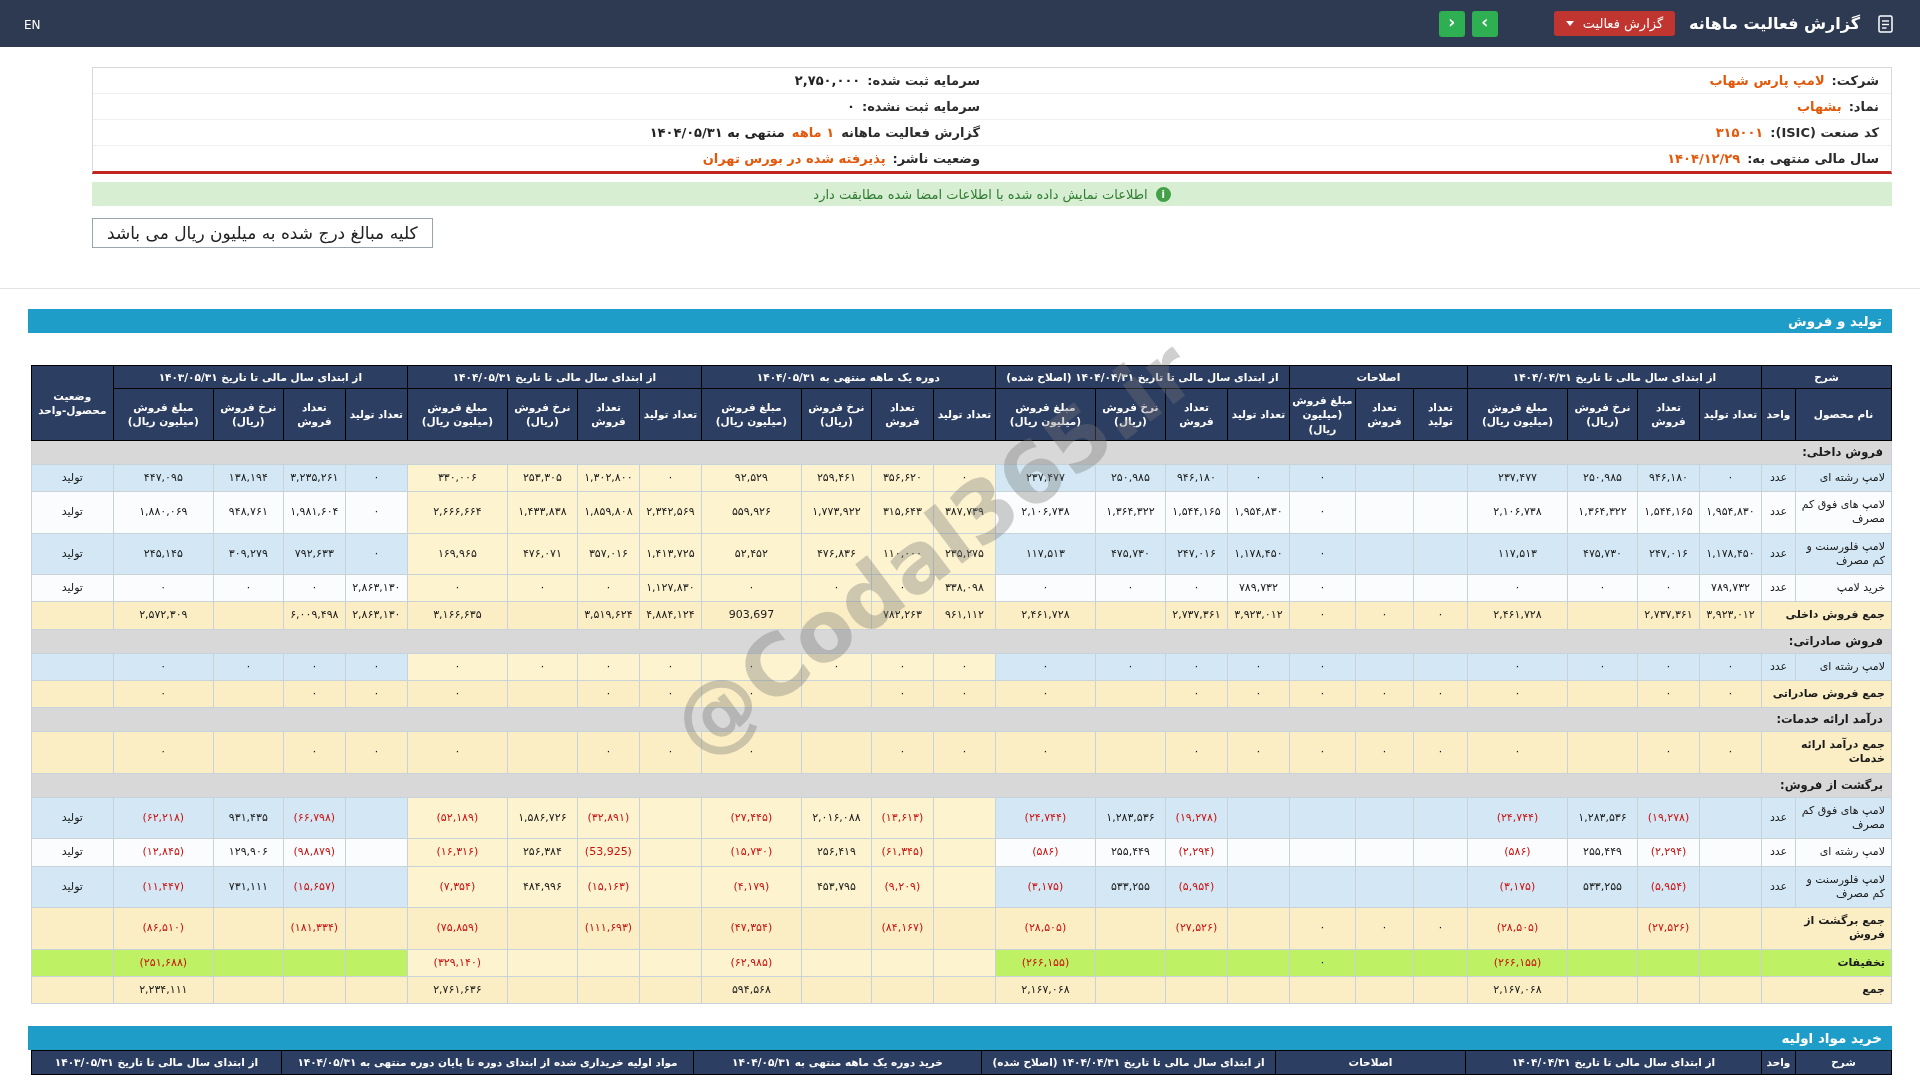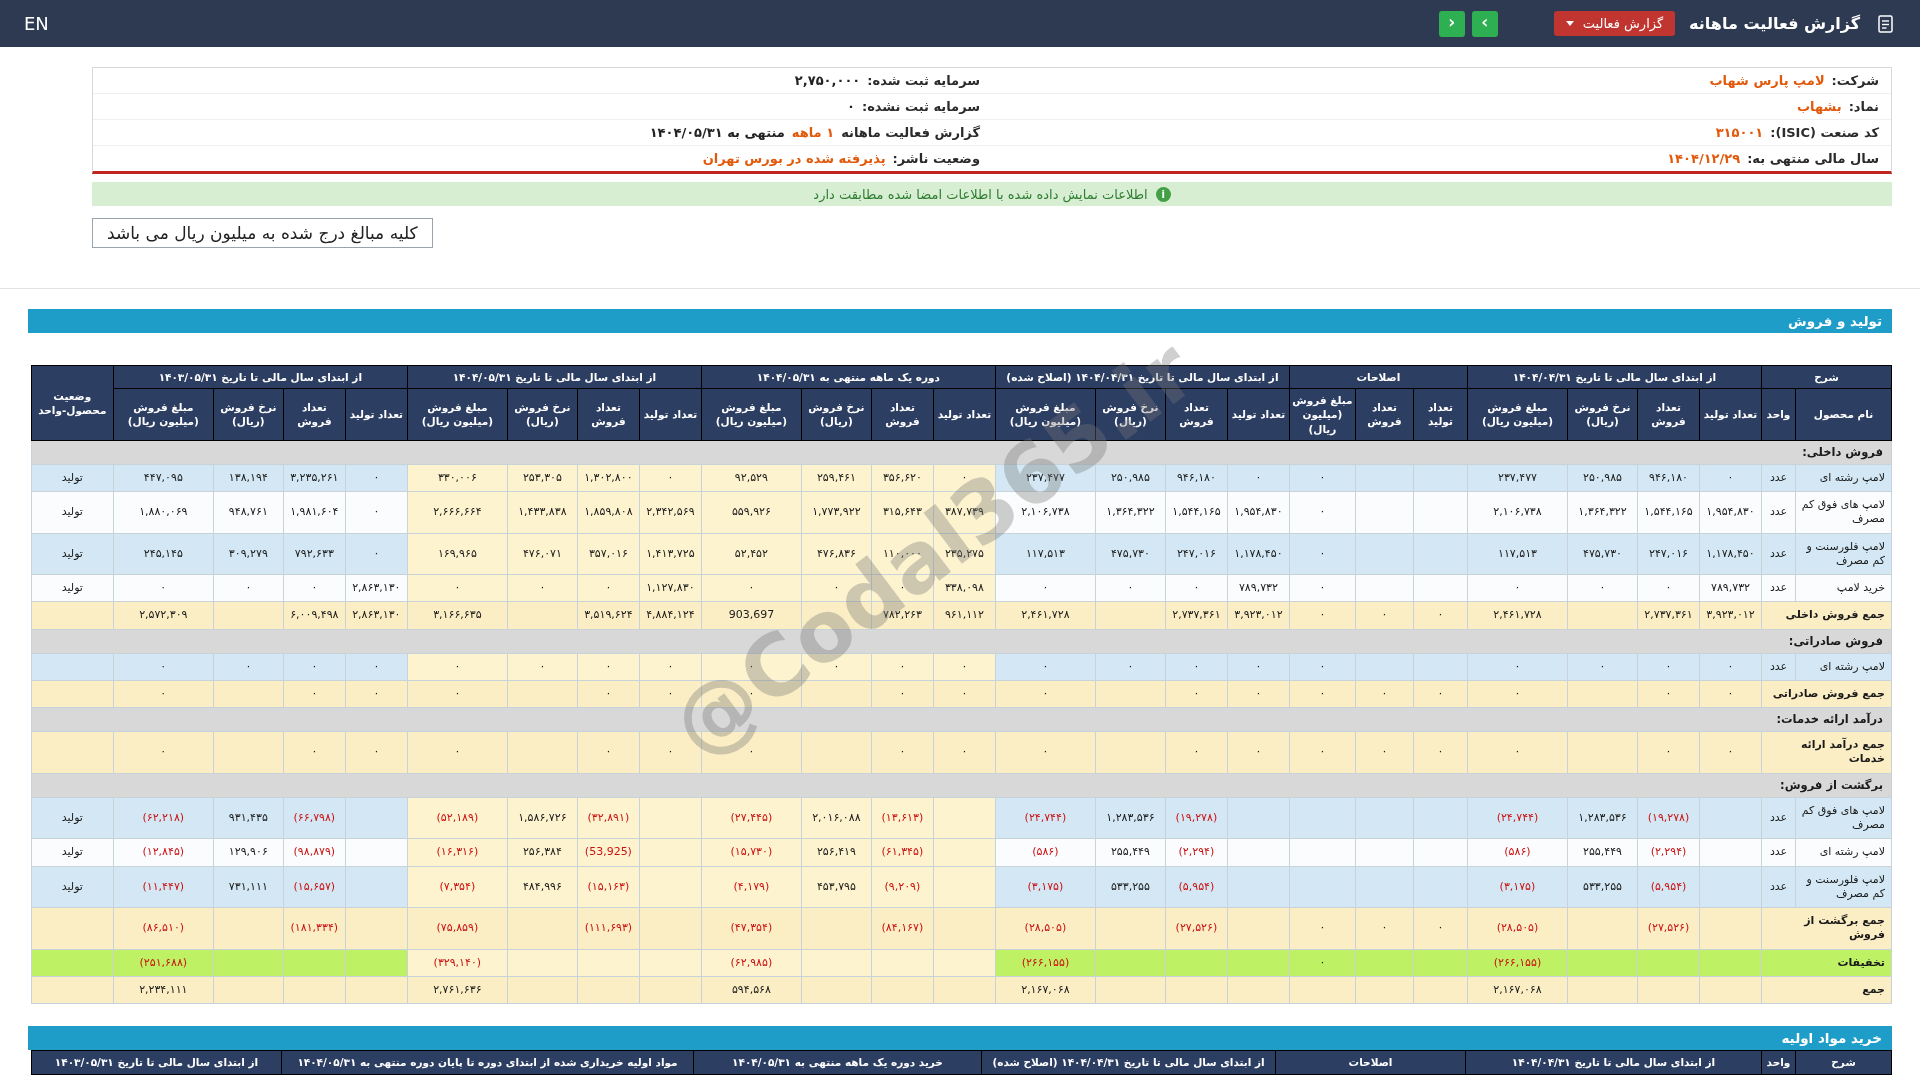--- a/index.html
+++ b/index.html
@@ -9,21 +9,21 @@
 
   
   .topbar { height: 47px; background: #2e3a52; display: flex; align-items: center; justify-content: space-between; padding: 0 24px; }
   .tb-right { display: flex; align-items: center; gap: 14px; }
   .doc-icon { display: inline-flex; align-items: center; }
   .tb-title { color: #fff; font-size: 16px; font-weight: bold; }
   .report-btn { background: #c13530; color: #fff; border: none; border-radius: 3px; font-size: 13px; padding: 5px 12px; display: flex; align-items: center; gap: 9px; font-family: inherit; cursor: pointer; }
   .caret { width: 0; height: 0; border-left: 4px solid transparent; border-right: 4px solid transparent; border-top: 5px solid #fff; }
   .nav-group { display: flex; gap: 7px; margin-right: 42px; }
   .nav-btn { width: 26px; height: 26px; background: #2daf52; color: #fff; border: none; border-radius: 3px; font-size: 17px; font-weight: bold; line-height: 1; cursor: pointer; font-family: inherit; display: flex; align-items: center; justify-content: center; padding-bottom: 3px; }
-  .lang-toggle { color: #fff; font-size: 18px; cursor: pointer; }
+  .lang-toggle { color: #fff; font-size: 12px; cursor: pointer; }
 
   
   .content { padding: 0 28px; }
 
   .infobox { margin: 20px 0 0 64px; border: 1px solid #d8d8d8; border-bottom: 3px solid #c0261f; font-size: 13px; background: #fff; }
   .info-row { display: flex; border-bottom: 1px solid #efefef; }
   .info-row:last-child { border-bottom: none; }
   .info-half { flex: 1; padding: 5px 12px; display: flex; gap: 7px; align-items: baseline; }
   .lbl { font-weight: bold; color: #2b2b2b; white-space: nowrap; }
   .val { font-weight: bold; color: #222; }

